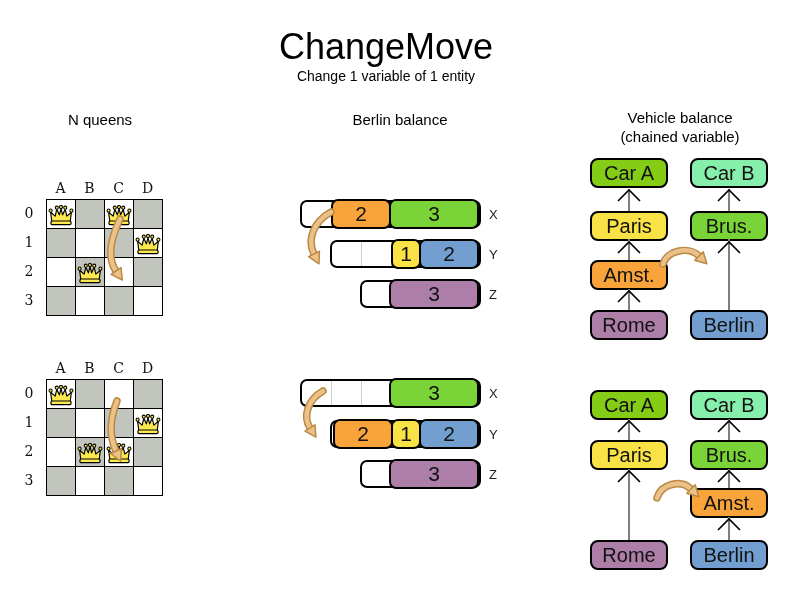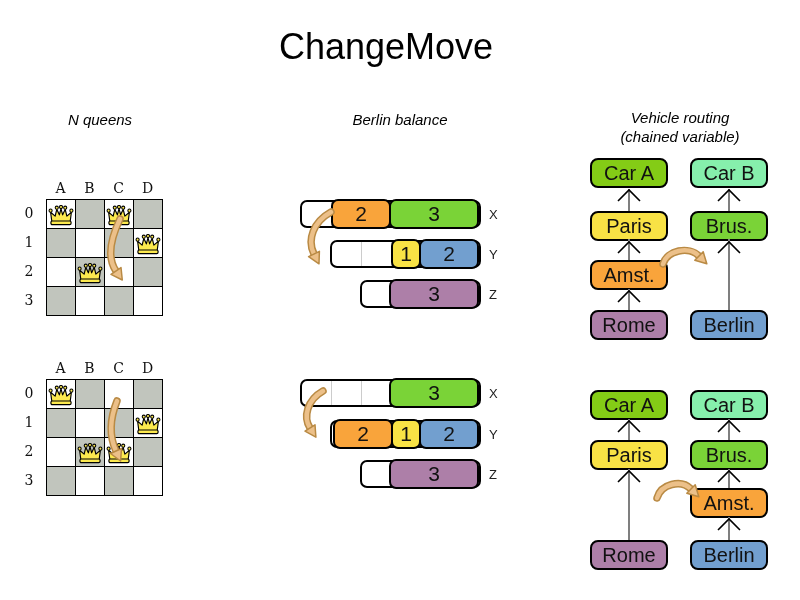--- a/index.html
+++ b/index.html
@@ -3,21 +3,21 @@
 <meta charset="utf-8">
 <style>
   html,body{margin:0;padding:0;background:#fff;}
   body{width:800px;height:600px;position:relative;overflow:hidden;
        font-family:"Liberation Sans",sans-serif;color:#000;}
   .stage{position:absolute;left:0;top:0;width:772px;height:600px;}
 
   
   .title{position:absolute;left:0;right:0;top:26px;text-align:center;font-size:36px;}
   .subtitle{position:absolute;left:0;right:0;top:68px;text-align:center;font-size:14px;}
-  .section-title{position:absolute;font-size:15px;text-align:center;line-height:19px;font-style:italic;}
+  .section-title{position:absolute;font-size:15px;text-align:center;line-height:19px;}
   #st-nq{left:30px;top:110px;width:140px;}
   #st-cloud{left:320px;top:110px;width:160px;}
   #st-vr{left:590px;top:108px;width:180px;}
 
   
   .board{position:absolute;display:grid;grid-template-columns:repeat(4,29px);
          grid-template-rows:repeat(4,29px);border-top:1.5px solid #000;border-left:1.5px solid #000;}
   .cell{box-sizing:border-box;width:29px;height:29px;border-right:1.5px solid #000;
         border-bottom:1.5px solid #000;display:flex;align-items:center;justify-content:center;}
   .cell.dark{background:#c1c5bd;}
@@ -55,24 +55,25 @@
         font-size:20px;color:#111;}
 
   .overlay{position:absolute;left:0;top:0;z-index:5;pointer-events:none;}
 </style>
 </head>
 <body>
 
 <div class="stage">
 
   <div class="title">ChangeMove</div>
+  <div class="subtitle">Change 1 variable of 1 entity</div>
   <div class="section-title" id="st-nq">N queens</div>
   <div class="section-title" id="st-cloud">Berlin balance</div>
   <div class="section-title" id="st-vr">
-    <div>Vehicle routing</div>
+    <div>Vehicle balance</div>
     <div>(chained variable)</div>
   </div>
 
   <div class="col-labels" id="cl-before">
       <span>A</span>
       <span>B</span>
       <span>C</span>
       <span>D</span>
     </div>
   <div class="row-labels" id="rl-before">

